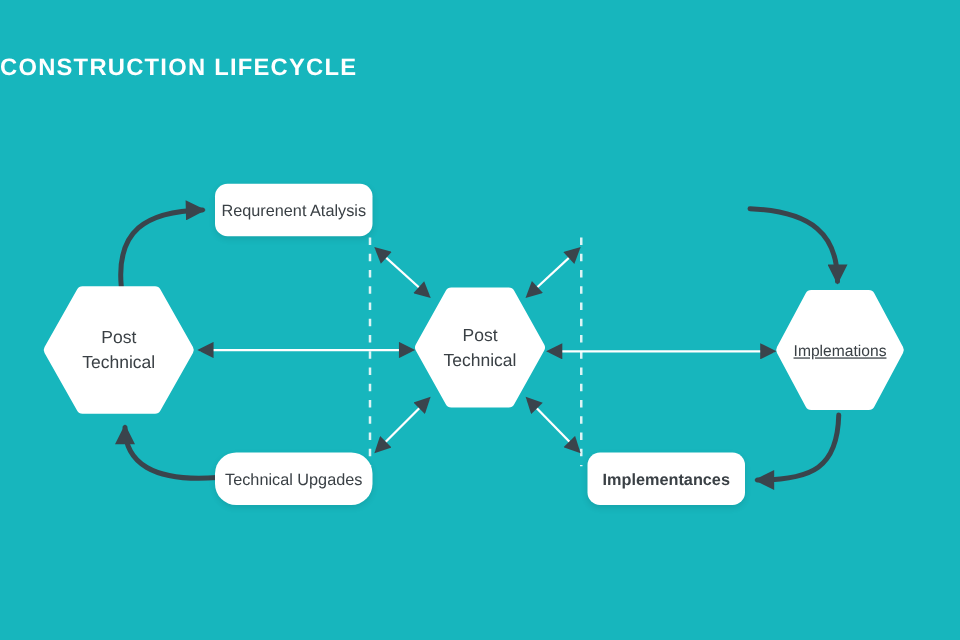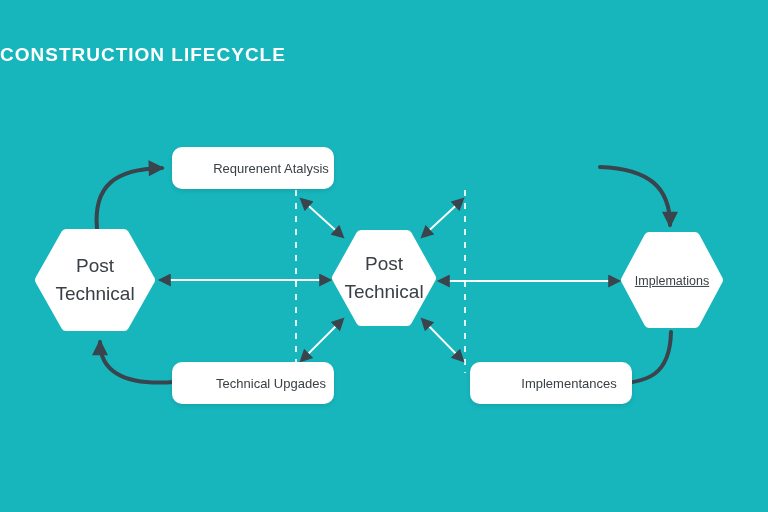--- a/index.html
+++ b/index.html
@@ -51,27 +51,26 @@
   .node-box{
     position:absolute;
     width:126px;height:42px;
     background:var(--shape-fill);
     border-radius:10px;
     display:flex;align-items:center;justify-content:center;
     color:var(--text-dark);
     font-size:13px;
     box-shadow:0 2px 5px rgba(0,0,0,0.10);
     text-align:center;
-    padding-left:36px;
   }
   .hex-label{
     position:absolute;
     transform:translate(-50%,-50%);
     color:var(--text-dark);
-    font-size:19px;
+    font-size:14px;
     line-height:1.45;
     text-align:center;
     white-space:nowrap;
   }
 </style>
 </head>
 <body>
 
 <div class="stage">
 
@@ -113,20 +112,20 @@
   </div>
   <div class="hex-label" style="left:384px;top:278px;">
     <div>Post</div>
     <div>Technical</div>
   </div>
   <div class="hex-label" style="left:672px;top:281px;font-size:12.5px;text-decoration:underline;">Implemations</div>
 
   <div class="node-box" style="left:172px;top:147px;">
     <span>Requrenent Atalysis</span>
   </div>
-  <div class="node-box" style="left:172px;top:362px;">
+  <div class="node-box" style="left:172px;top:362px;border-radius:17px;">
     <span>Technical Upgades</span>
   </div>
-  <div class="node-box" style="left:470px;top:362px;">
+  <div class="node-box" style="left:470px;top:362px;font-weight:bold;">
     <span>Implementances</span>
   </div>
 
 </div>
 
 </body></html>

